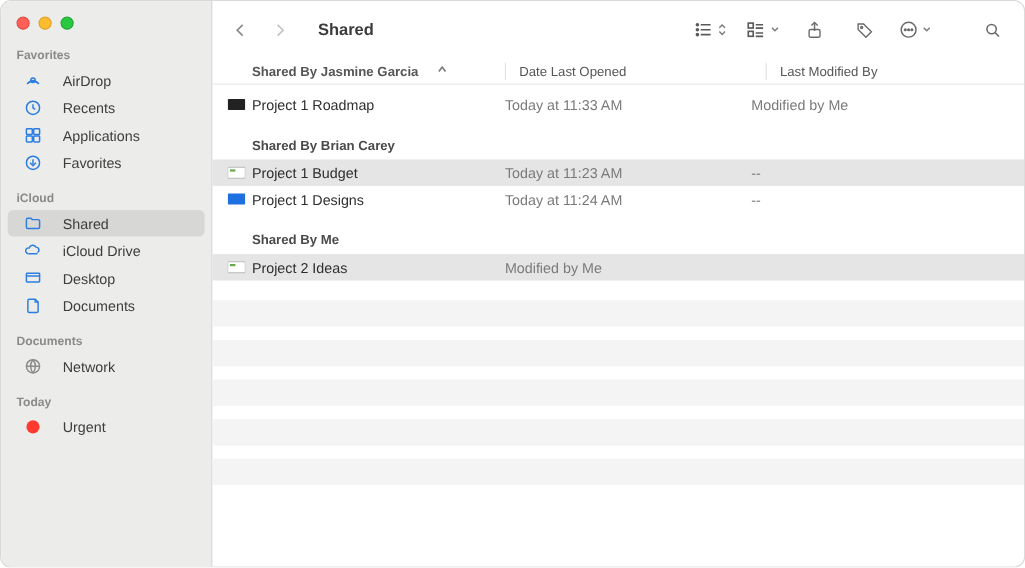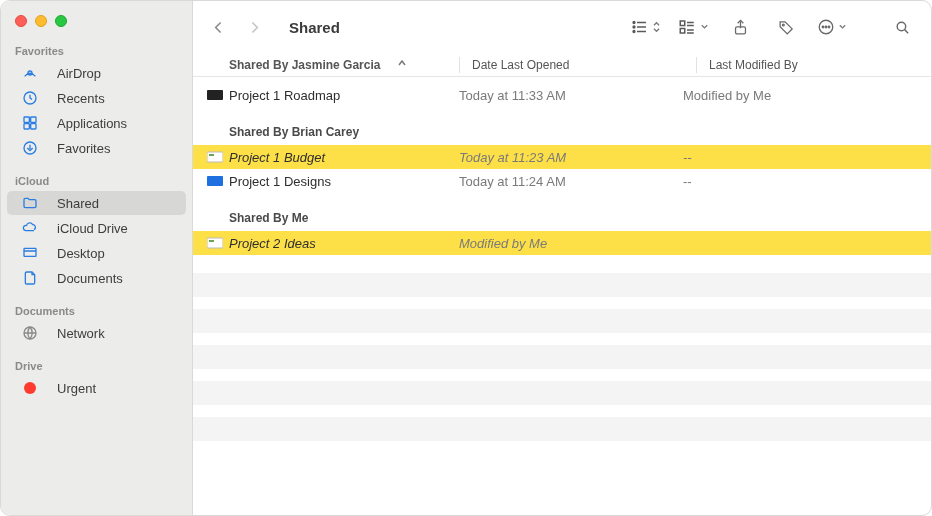--- a/index.html
+++ b/index.html
@@ -55,21 +55,21 @@
   .col-date { flex: 0 0 224px; color:#555; }
   .col-mod  { flex: 1; }
   .col-sep { width:1px; height:16px; background:#e2e2e2; margin-right:12px; }
   .sort-ind svg { width:10px; height:10px; transform: translateY(-1px); }
   .group-hdr {
     padding: 18px 0 6px 36px; font-size:12px; font-weight:600; color:#4a4a4a;
   }
   .row {
     display:flex; align-items:center; height:24px; padding-left:12px;
   }
-  .row.alt { background:#fde047;font-style:italic; }
+  .row.alt { background:#e5e5e5; }
   .row .ficon { width:20px; display:flex; align-items:center; justify-content:center; margin-right:4px; }
   .row .name { flex:0 0 230px; color:#2e2e2e; }
   .row .date { flex:0 0 224px; color:#7a7a7a; }
   .row .mod  { flex:1; color:#7a7a7a; }
   .placeholder-block { margin-top:18px; }
   .ph { height:24px; background:#f4f4f4; margin-bottom:12px; }
   .file-svg { width:16px; height:12px; }
 </style>
 </head>
 <body>
@@ -175,21 +175,21 @@
               <path d="M3 12h18"></path>
               <path d="M12 3a14 14 0 0 1 0 18"></path>
               <path d="M12 3a14 14 0 0 0 0 18"></path>
             </svg>
         </span>
         <span>Network</span>
       </div>
     </div>
 
     <div class="side-group">
-      <div class="side-title">Drive</div>
+      <div class="side-title">Today</div>
       <div class="side-item">
         <span class="icn">
           <span class="tag-dot" style="background:#ff3b30"></span>
         </span>
         <span>Urgent</span>
       </div>
     </div>
   </div>
 
   <div class="main">

